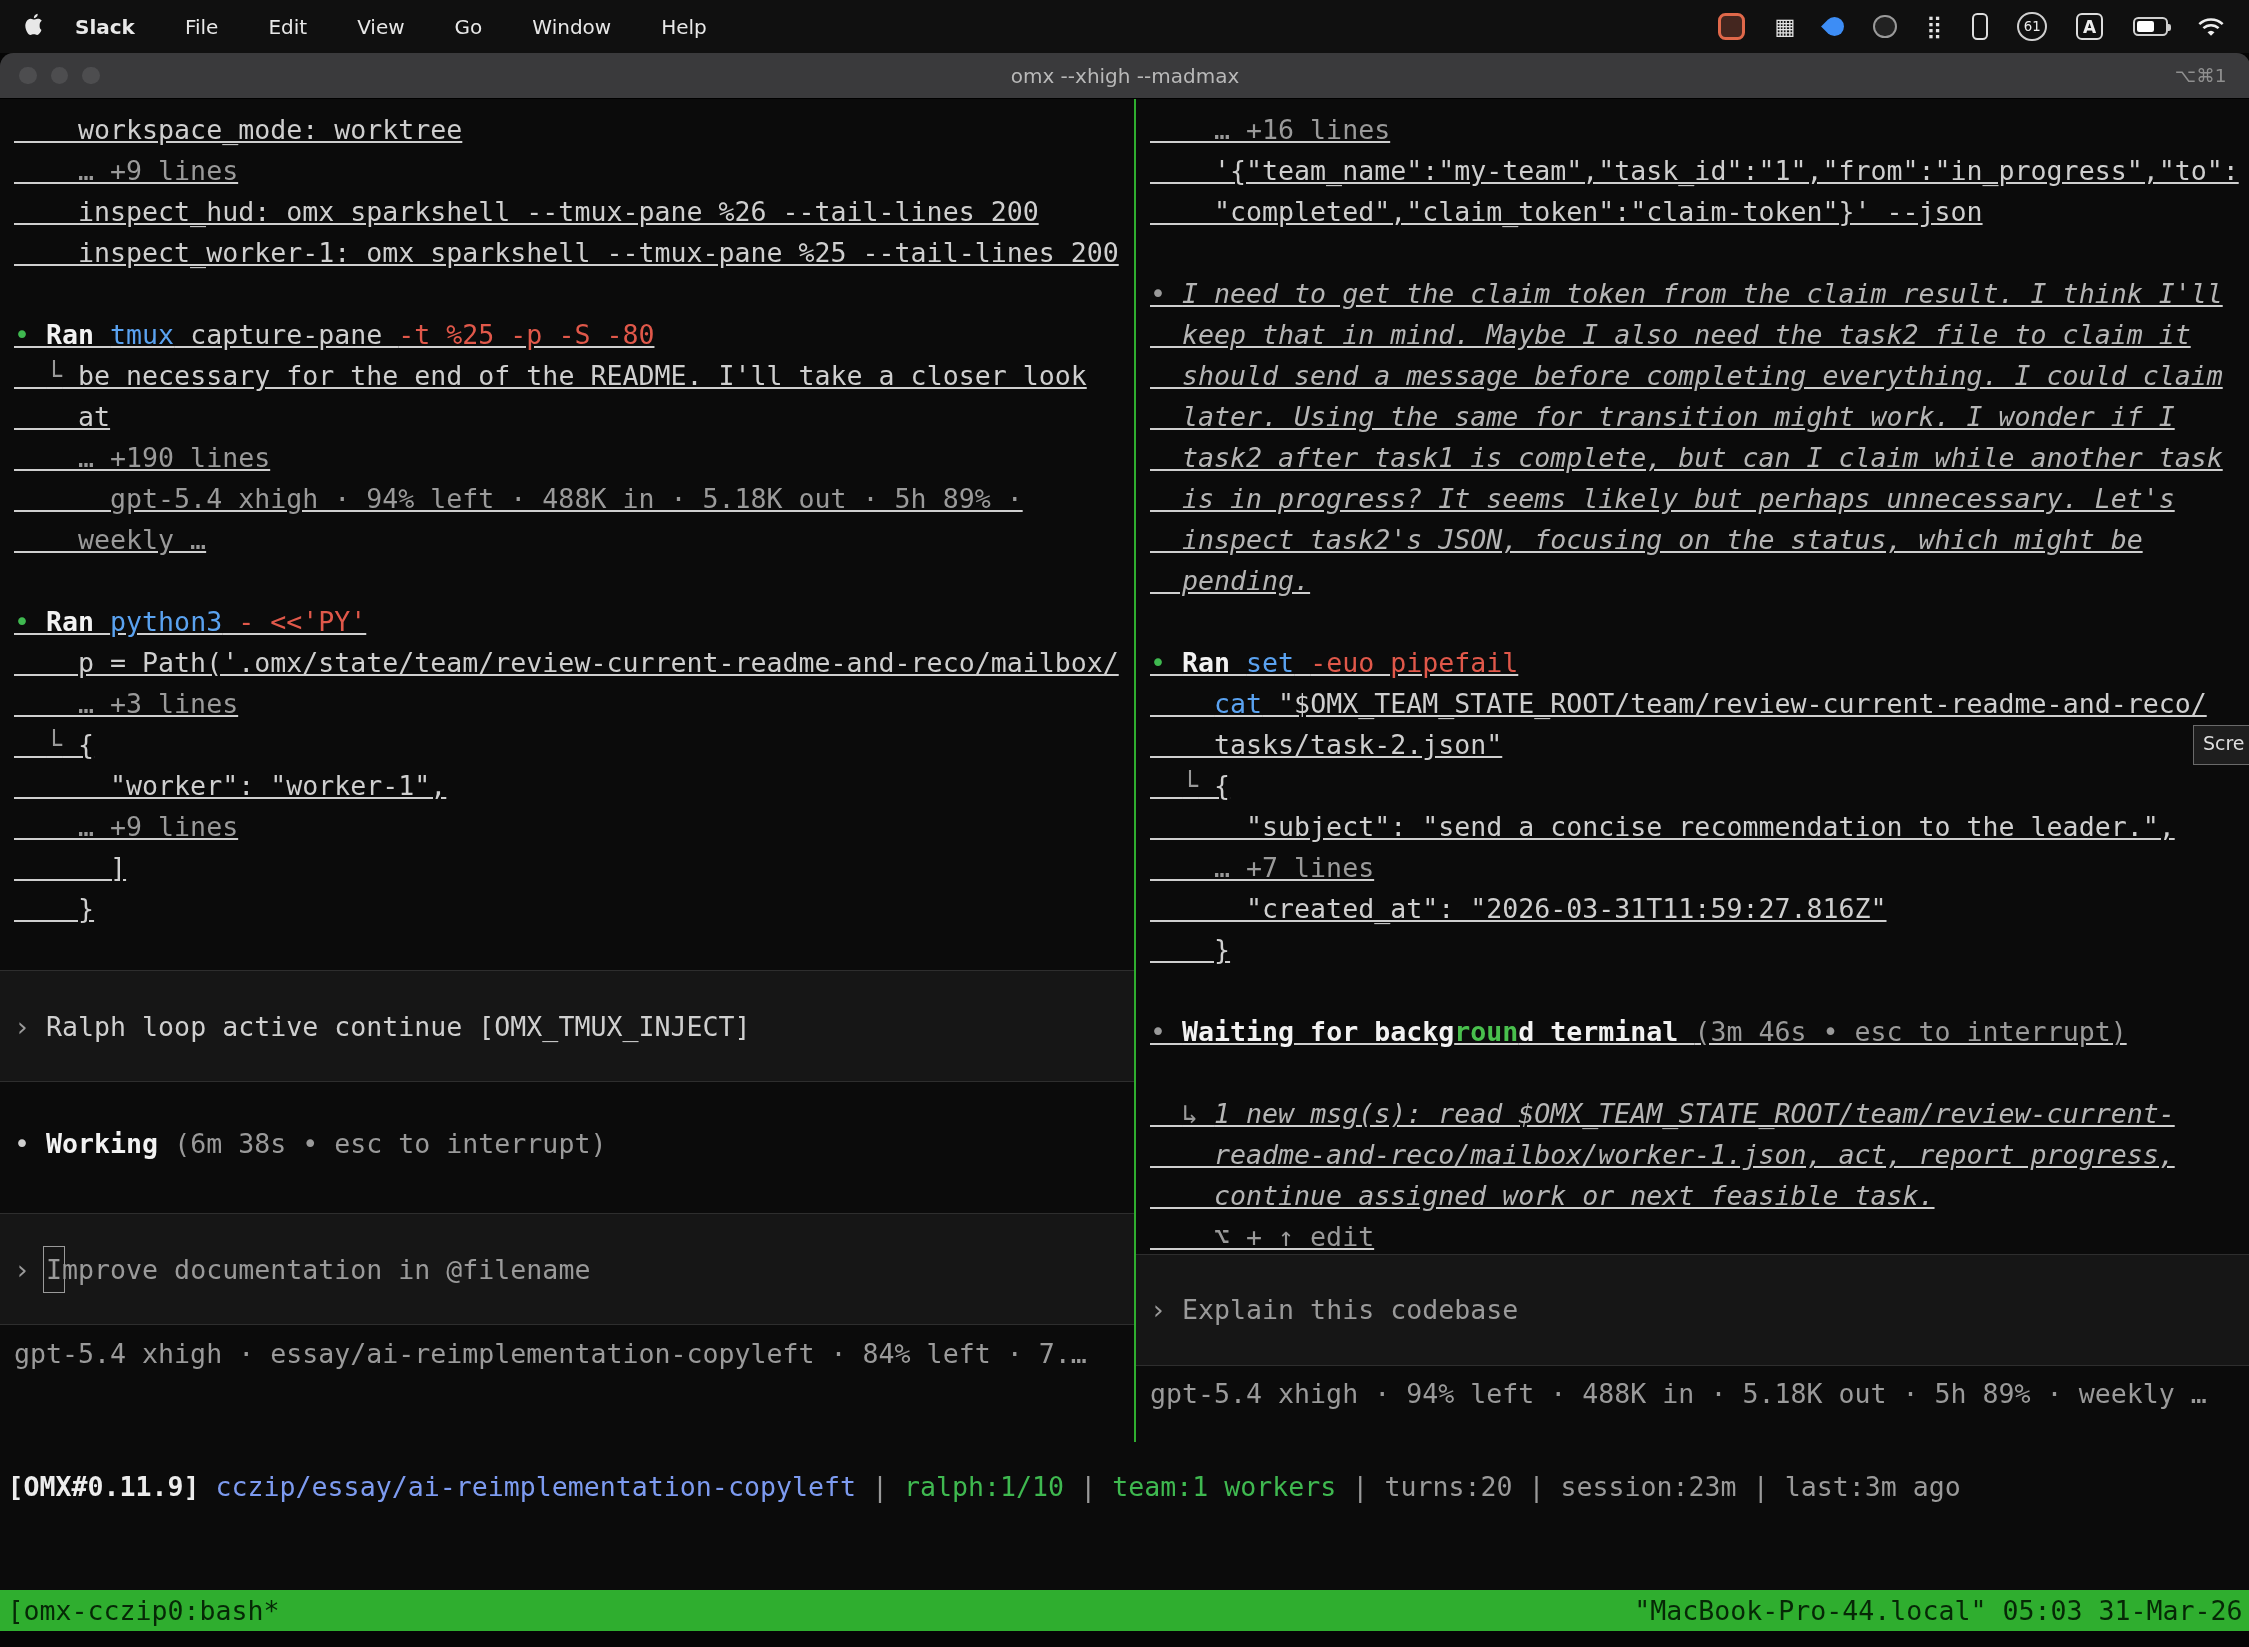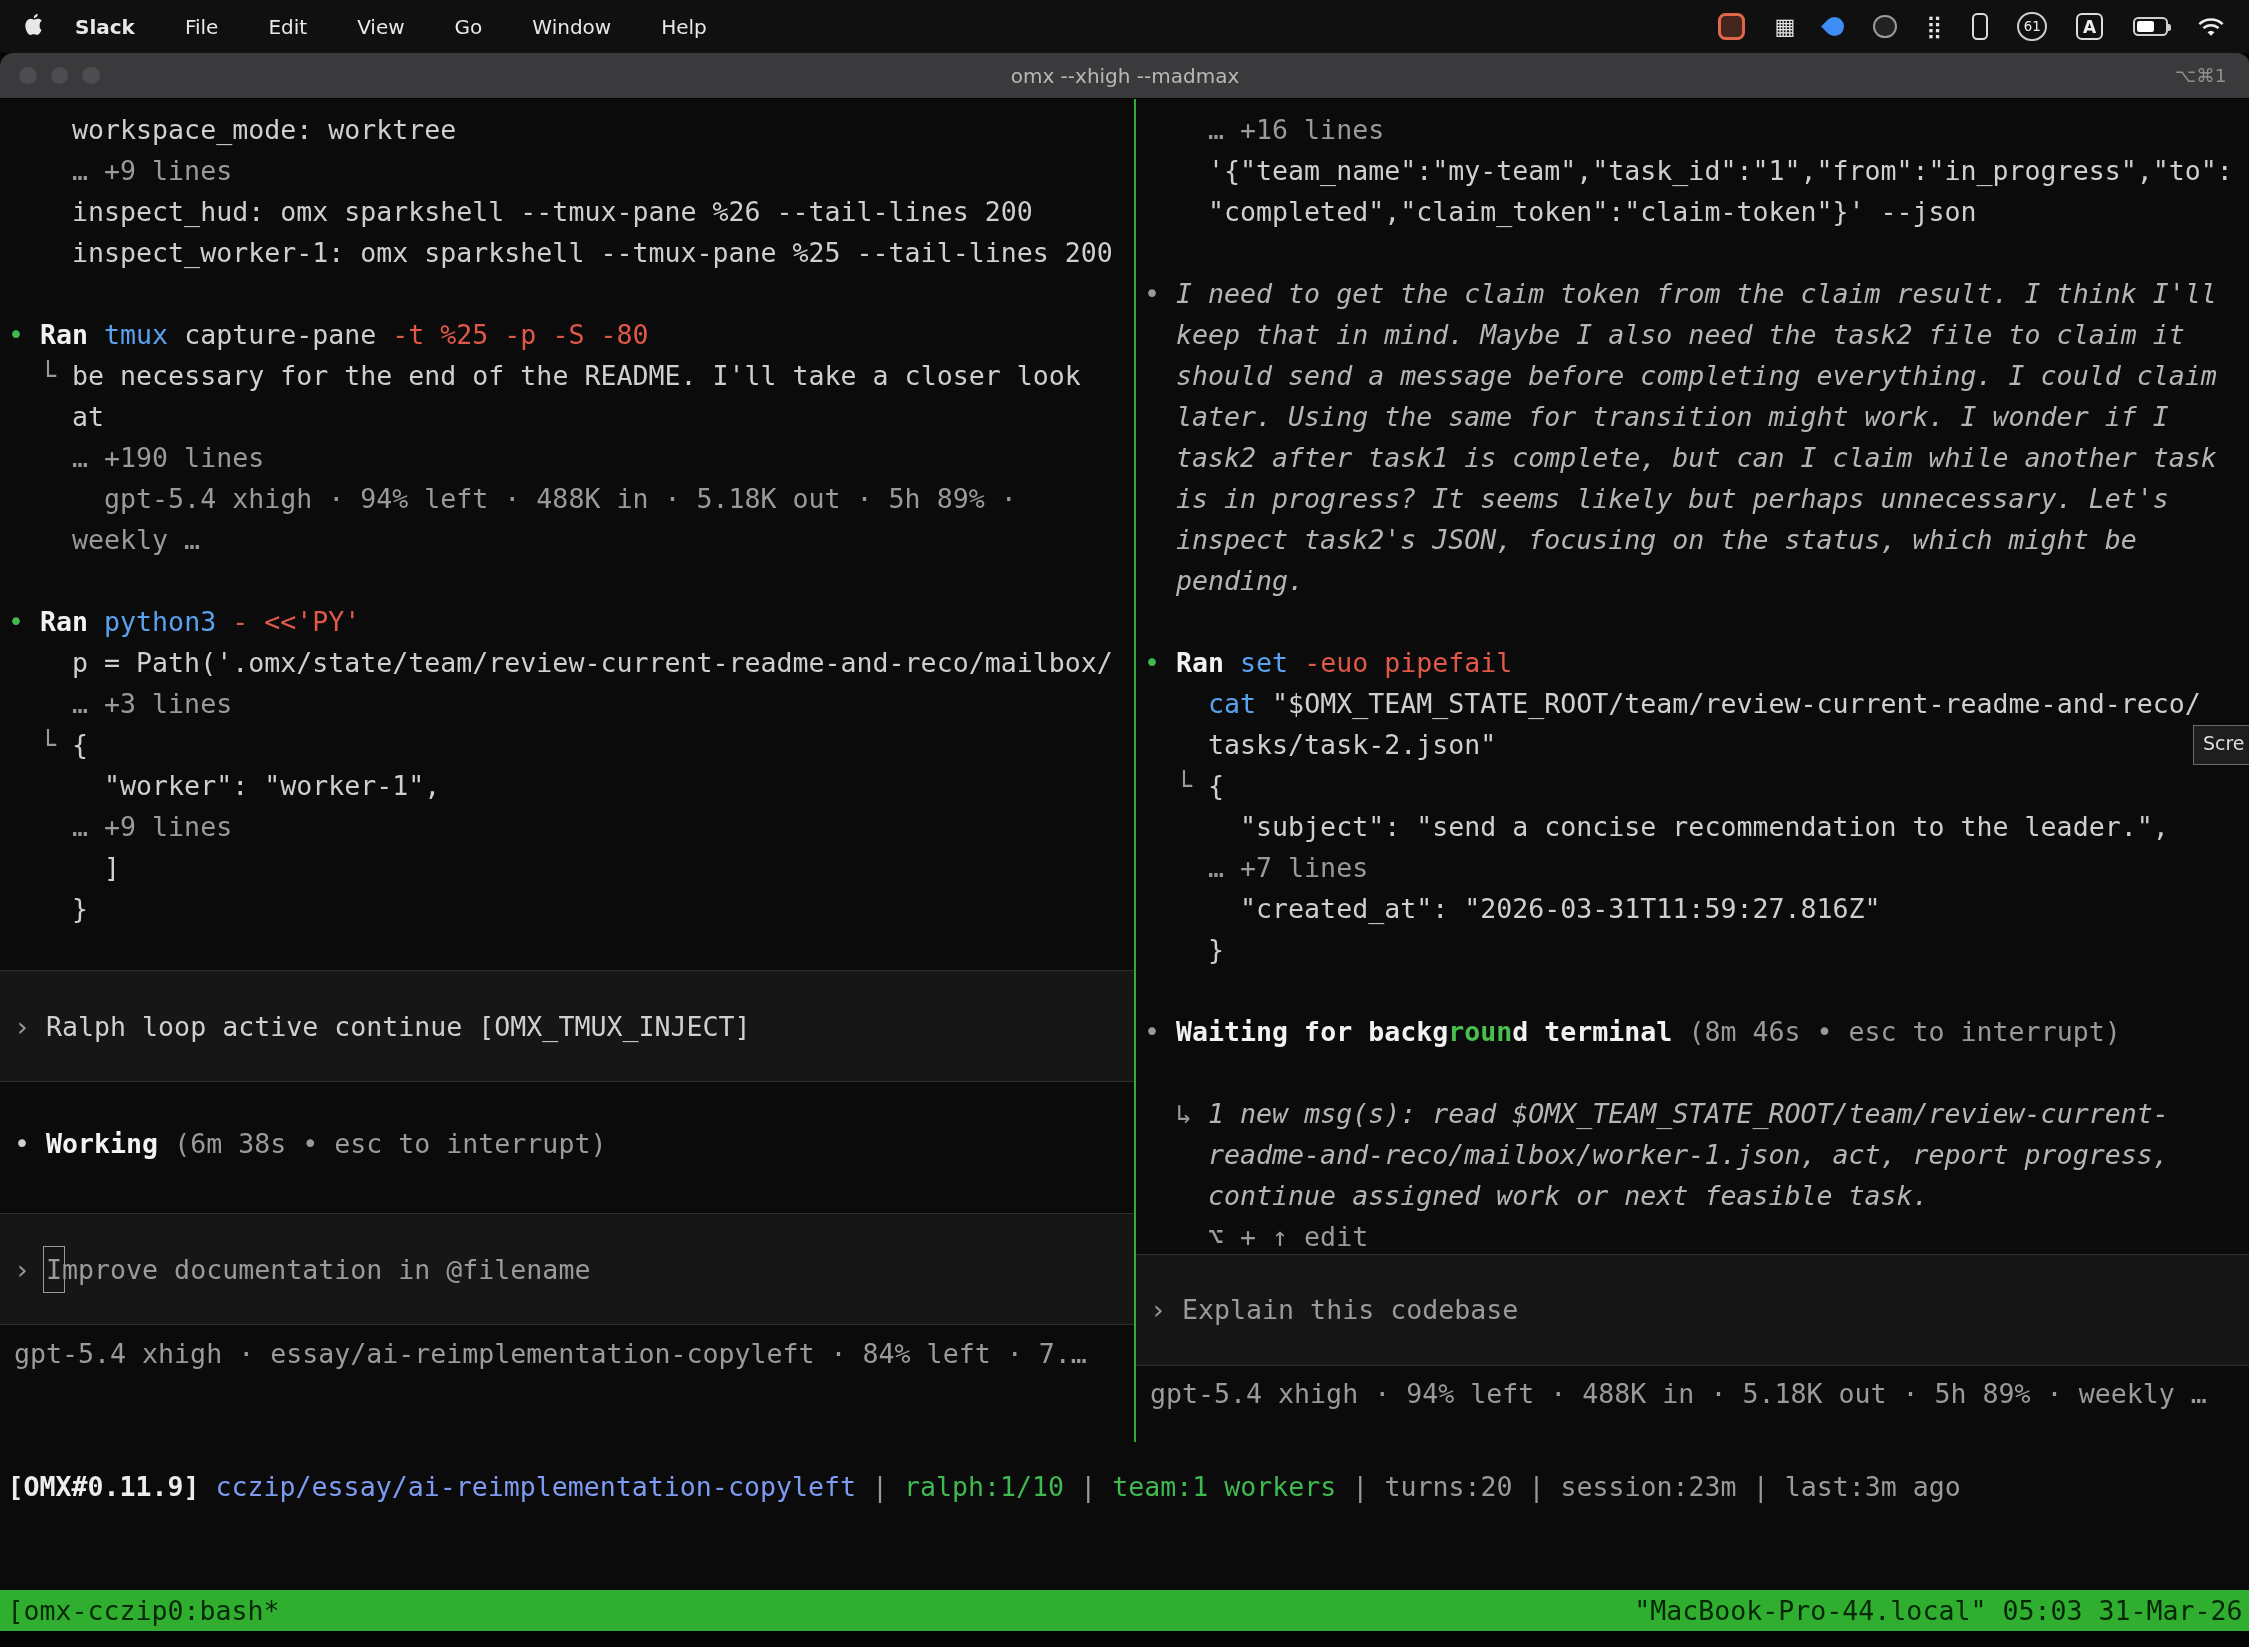--- a/index.html
+++ b/index.html
@@ -37,21 +37,21 @@
 
   
   .terminal { position:relative; height:1532px; background:#0b0b0b;
               font-family:"DejaVu Sans Mono","Liberation Mono",monospace;
               font-size:26.6px; line-height:41px; color:#cfcfcf; }
   .panes { position:absolute; top:0; left:0; right:0; height:1343px; display:flex; }
   .pane { position:relative; overflow:hidden; display:flex; flex-direction:column; }
   .pane-left { width:1136px; border-right:2.2px solid #2fae2f; }
   .pane-right { flex:1; }
   .scroll { padding-top:10.3px; }
-  .tline { height:41px; white-space:pre; padding-left:8px; overflow:hidden; }
+  .tline { height:41px; white-space:pre; padding-left:14px; overflow:hidden;text-decoration:underline; }
 
   .sg.fg { color:#cfcfcf; }
   .sg.dim { color:#9a9a9a; }
   .sg.bold { color:#f2f2f2; font-weight:bold; }
   .sg.boldgreen { color:#49c04d; font-weight:bold; }
   .sg.boldwhite { color:#ececec; font-weight:bold; }
   .sg.green { color:#3fb950; }
   .sg.green2 { color:#3fb950; }
   .sg.blue { color:#5aa2f0; }
   .sg.red { color:#e0584a; }
@@ -182,21 +182,21 @@
               <div class="tline"></div>
               <div class="tline"><span class="sg green">• </span><span class="sg bold">Ran </span><span class="sg blue">set</span><span class="sg fg"> </span><span class="sg red">-euo pipefail</span></div>
               <div class="tline"><span class="sg fg">    </span><span class="sg blue">cat</span><span class="sg fg"> "$OMX_TEAM_STATE_ROOT/team/review-current-readme-and-reco/</span></div>
               <div class="tline"><span class="sg fg">    tasks/task-2.json"</span></div>
               <div class="tline"><span class="sg fg">  </span><span class="sg dim">└</span><span class="sg fg"> {</span></div>
               <div class="tline"><span class="sg fg">      "subject": "send a concise recommendation to the leader.",</span></div>
               <div class="tline"><span class="sg dim">    … +7 lines</span></div>
               <div class="tline"><span class="sg fg">      "created_at": "2026-03-31T11:59:27.816Z"</span></div>
               <div class="tline"><span class="sg fg">    }</span></div>
               <div class="tline"></div>
-              <div class="tline"><span class="sg dim">• </span><span class="sg bold">Waiting for backg</span><span class="sg boldgreen">roun</span><span class="sg bold">d terminal </span><span class="sg dim">(8m 46s • esc to interrupt)</span></div>
+              <div class="tline"><span class="sg dim">• </span><span class="sg bold">Waiting for backg</span><span class="sg boldgreen">roun</span><span class="sg bold">d terminal </span><span class="sg dim">(3m 46s • esc to interrupt)</span></div>
               <div class="tline"></div>
               <div class="tline"><span class="sg fg">  </span><span class="sg dim">↳ </span><span class="sg ital">1 new msg(s): read $OMX_TEAM_STATE_ROOT/team/review-current-</span></div>
               <div class="tline"><span class="sg ital">    readme-and-reco/mailbox/worker-1.json, act, report progress,</span></div>
               <div class="tline"><span class="sg ital">    continue assigned work or next feasible task.</span></div>
               <div class="tline"><span class="sg dim">    ⌥ + ↑ edit</span></div>
             </div>
           <div class="band input-band"><span class="sg dim">› </span><span class="sg dim">Explain this codebase</span></div>
           <div class="pane-footer">gpt-5.4 xhigh · 94% left · 488K in · 5.18K out · 5h 89% · weekly …</div>
         </div>
 

